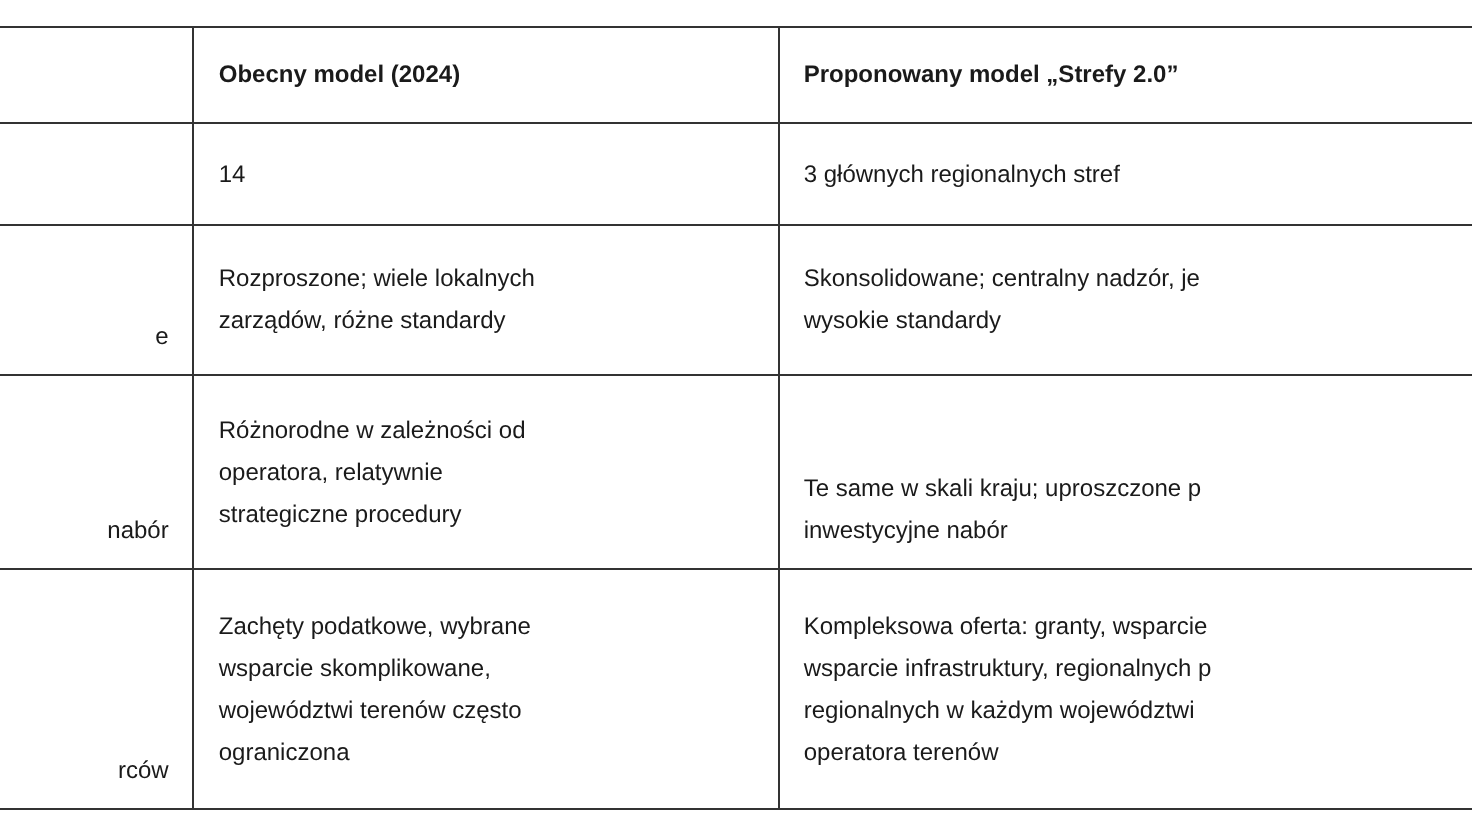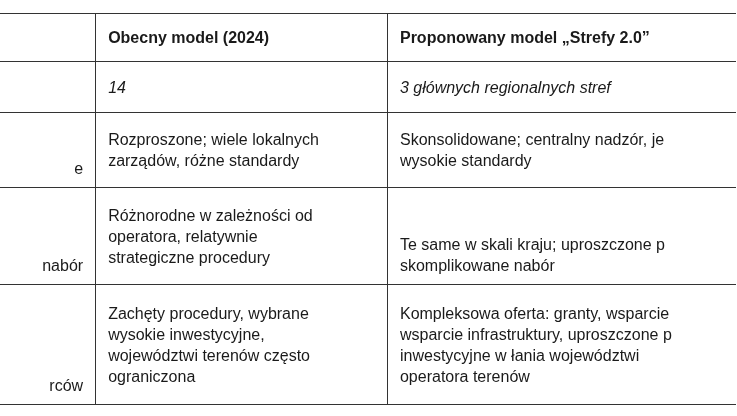--- a/index.html
+++ b/index.html
@@ -1,26 +1,26 @@
 <!DOCTYPE html>
 <html><head>
 <meta charset="utf-8">
 <style>
   html, body { margin:0; padding:0; background:#ffffff; }
   body { width:737px; height:416px; overflow:hidden; position:relative;
          font-family:"Liberation Sans", sans-serif; color:#1a1a1a; }
   table { position:absolute; left:-1px; top:13px; border-collapse:collapse; table-layout:fixed; }
   td, th { border-top:1.5px solid #333; border-bottom:1.5px solid #333; padding:0 12px;
-           font-size:16px; line-height:21px; text-align:left; vertical-align:middle; white-space:nowrap; overflow:hidden; }
+           font-size:12px; line-height:21px; text-align:left; vertical-align:middle; white-space:nowrap; overflow:hidden; }
   th { font-weight:bold; }
   .c0 { width:66px; padding-left:24px; border-right:1.5px solid #333; }
   .c1 { width:284px; border-right:1.5px solid #333; }
   .c2 { width:340px; }
   tr.h { height:48px; }
-  tr.r1 { height:51px;font-style:italic; }
+  tr.r1 { height:51px; }
   tr.r2 { height:75px; }
   tr.r3 { height:97px; }
   tr.r4 { height:120px; }
   .bottom { vertical-align:bottom; padding-bottom:8px; }
   .line { display:block; }
   .c0 .line { text-align:right; direction:rtl; }
 </style>
 </head>
 <body>
 
@@ -59,34 +59,34 @@
     <td class="c0 bottom">
           <span class="line">nabór</span>
         </td>
     <td class="c1">
       <span class="line">Różnorodne w zależności od</span>
       <span class="line">operatora, relatywnie</span>
       <span class="line">strategiczne procedury</span>
     </td>
     <td class="c2 bottom">
       <span class="line">Te same w skali kraju; uproszczone p</span>
-      <span class="line">skomplikowane nabór</span>
+      <span class="line">inwestycyjne nabór</span>
     </td>
   </tr>
   <tr class="r4">
     <td class="c0 bottom">
           <span class="line">rców</span>
         </td>
     <td class="c1">
-      <span class="line">Zachęty procedury, wybrane</span>
-      <span class="line">wysokie inwestycyjne,</span>
+      <span class="line">Zachęty podatkowe, wybrane</span>
+      <span class="line">wsparcie skomplikowane,</span>
       <span class="line">województwi terenów często</span>
       <span class="line">ograniczona</span>
     </td>
     <td class="c2">
       <span class="line">Kompleksowa oferta: granty, wsparcie</span>
-      <span class="line">wsparcie infrastruktury, uproszczone p</span>
-      <span class="line">inwestycyjne w łania województwi</span>
+      <span class="line">wsparcie infrastruktury, regionalnych p</span>
+      <span class="line">regionalnych w każdym województwi</span>
       <span class="line">operatora terenów</span>
     </td>
   </tr>
 </tbody>
   </table>
 
 </body></html>

